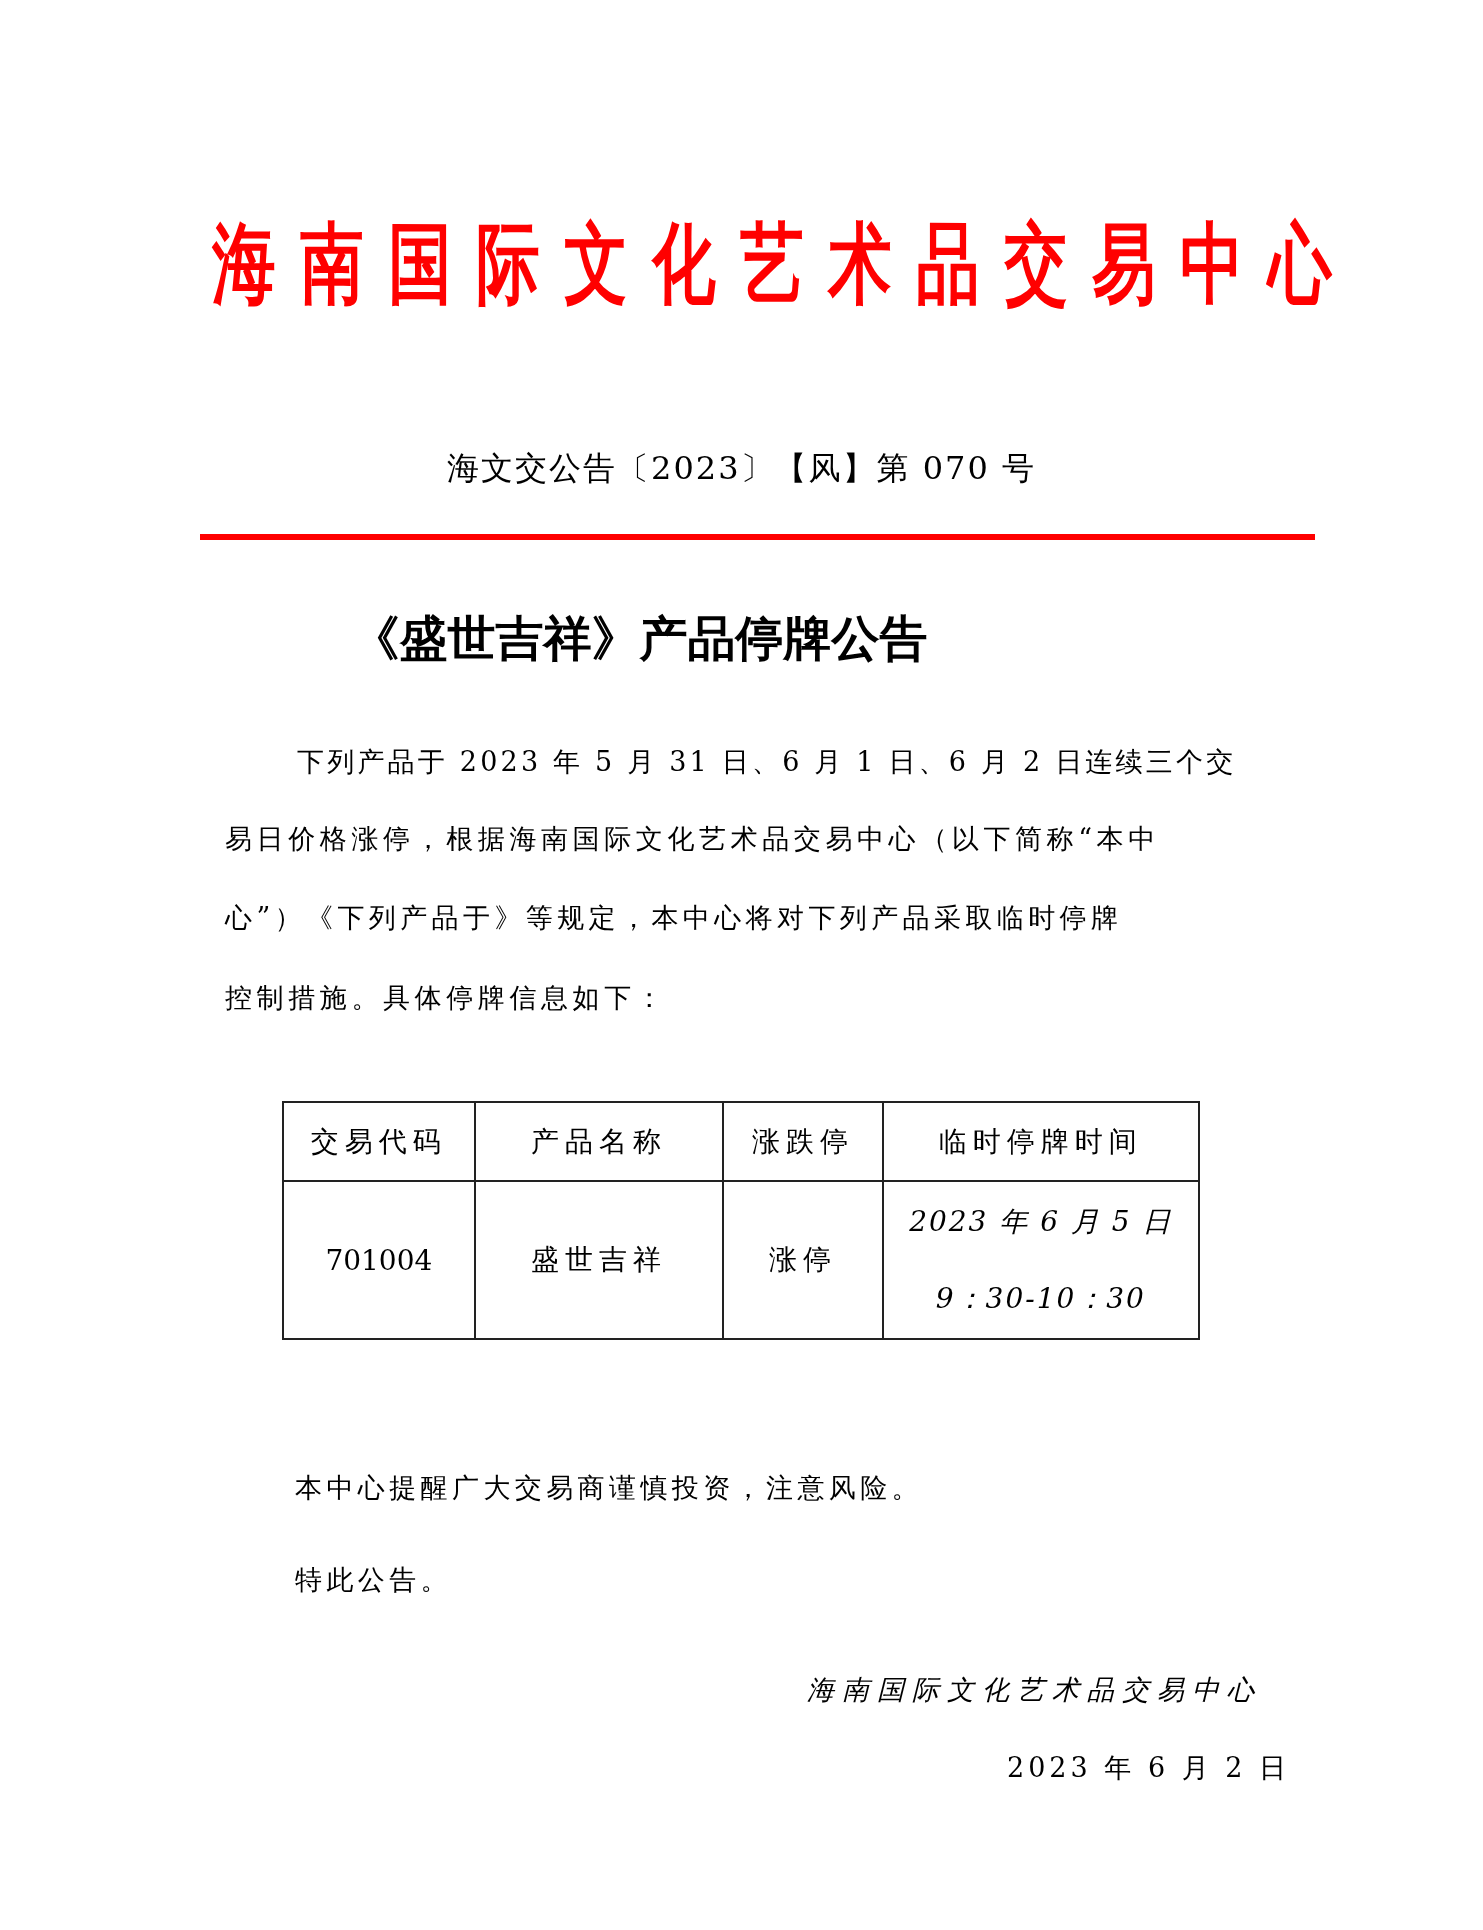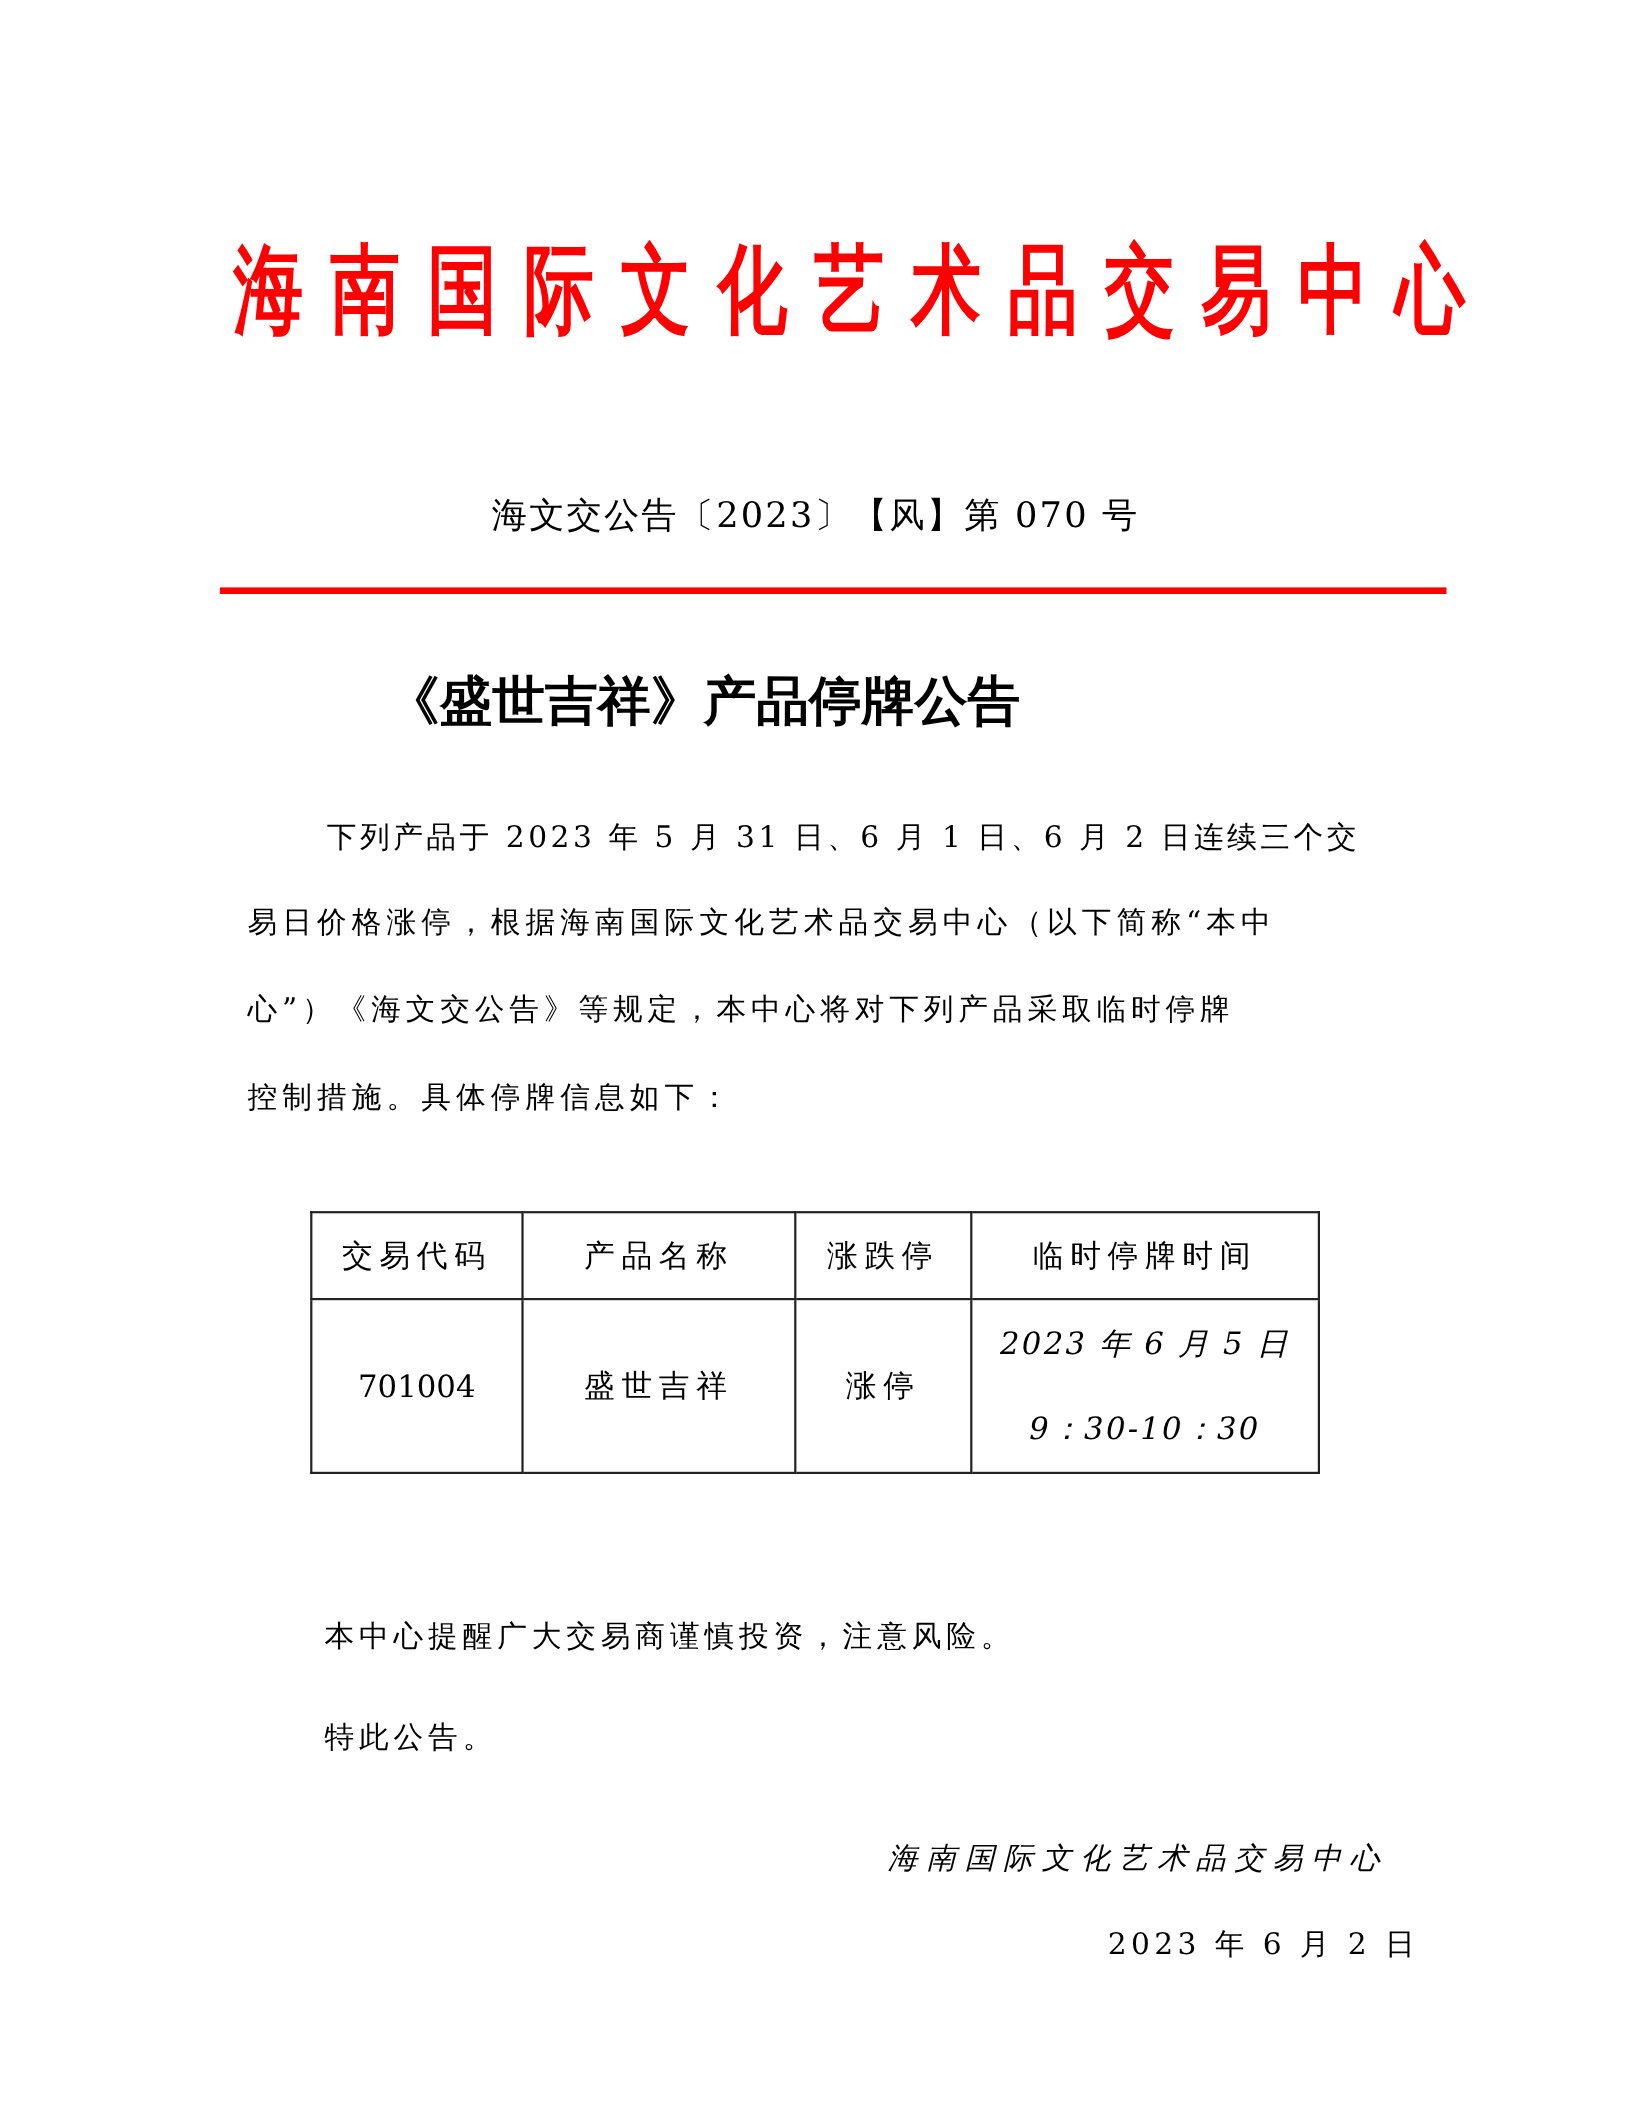--- a/index.html
+++ b/index.html
@@ -52,21 +52,21 @@
 </div>
 
 <div class="abs doc-number">海文交公告〔2023〕【风】第 070 号</div>
 
 <div class="abs red-rule"></div>
 
 <div class="abs heading">《盛世吉祥》产品停牌公告</div>
 
 <div class="abs body-line first left" style="top:742px; letter-spacing:3.2px;">下列产品于 2023 年 5 月 31 日、6 月 1 日、6 月 2 日连续三个交</div>
 <div class="abs body-line left" style="top:819px; letter-spacing:4.6px;">易日价格涨停，根据海南国际文化艺术品交易中心（以下简称“本中</div>
-<div class="abs body-line left" style="top:898px; letter-spacing:4.4px;">心”）《海文交公告》等规定，本中心将对下列产品采取临时停牌</div>
+<div class="abs body-line left" style="top:898px; letter-spacing:4.4px;">心”）《下列产品于》等规定，本中心将对下列产品采取临时停牌</div>
 <div class="abs body-line left" style="top:978px; letter-spacing:4.6px;">控制措施。具体停牌信息如下：</div>
 
 <table class="info">
   <colgroup>
     <col style="width:192px">
     <col style="width:249px">
     <col style="width:160px">
     <col style="width:317px">
   </colgroup>
   <tbody>

